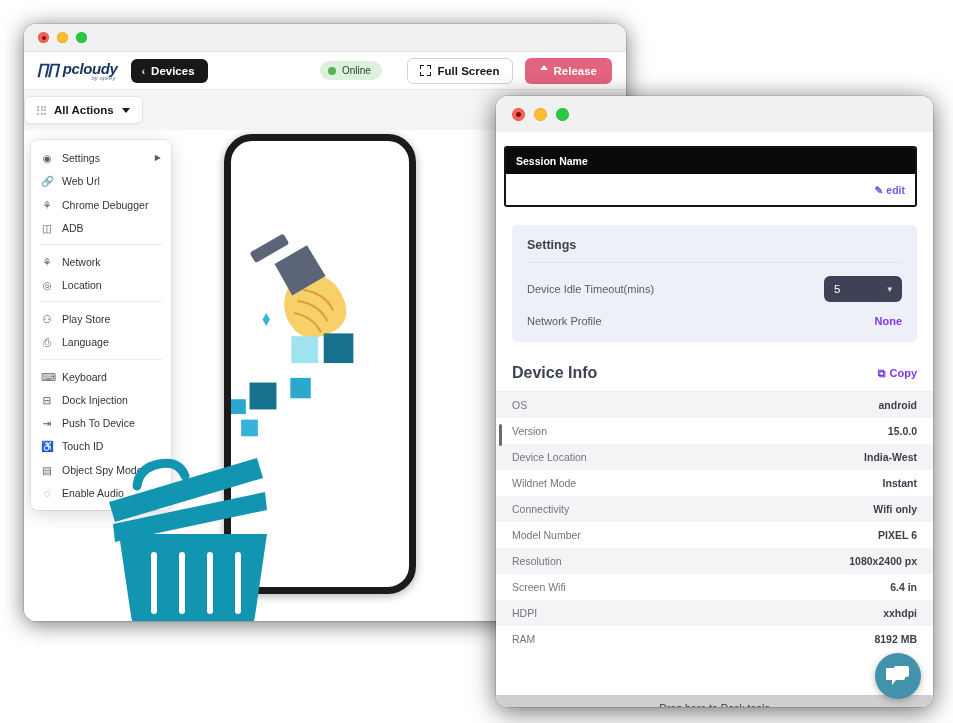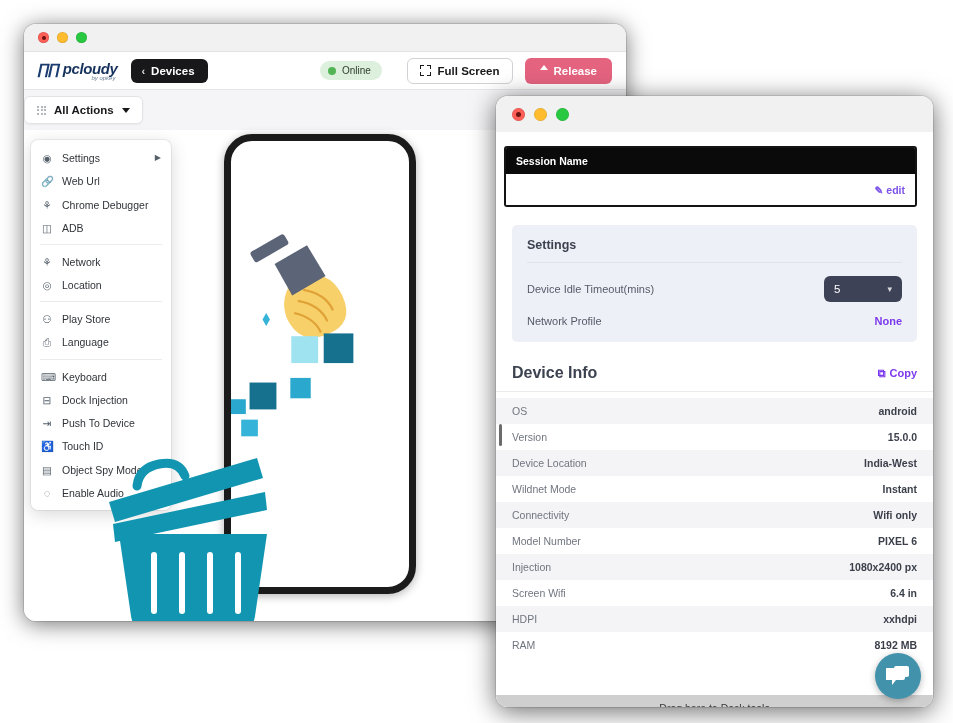--- a/index.html
+++ b/index.html
@@ -153,21 +153,21 @@
     padding: 7px 10px; width: 78px; display:flex; align-items:center; justify-content:space-between; cursor:pointer;
   }
   .sel-chev { font-size: 9px; opacity:.8; }
   .none { color:#7c3aed; font-weight:700; font-size:11px; cursor:pointer; }
 
   .devinfo { margin: 22px 0 0 0; }
   .devinfo-hd { display:flex; align-items:center; justify-content:space-between; padding: 0 16px 9px 16px; border-bottom:1px solid #ececef; }
   .devinfo-hd h3 { font-size: 16px; font-weight:600; color:#3c4250; }
   .copy { color:#7c3aed; font-size:11px; font-weight:600; display:flex; align-items:center; gap:4px; cursor:pointer; white-space:nowrap; }
 
-  .dtable { margin-top: 6px; }
+  .dtable { }
   .drow { display:flex; align-items:center; justify-content:space-between; font-size: 10.5px; padding: 7px 16px; }
   .drow:nth-child(odd) { background:#f4f4f6; }
   .dkey { color:#70757f; }
   .dval { color:#3a3f4a; font-weight:600; }
 
   .dockbar {
     position:absolute; left:0; bottom:0; width:100%; height:26px;
     background:#cfcfcf; display:flex; align-items:center; justify-content:center;
     font-size:10.5px; color:#3a3a3a;
   }
@@ -427,21 +427,21 @@
             </div>
           <div class="drow">
               <span class="dkey">Connectivity</span>
               <span class="dval">Wifi only</span>
             </div>
           <div class="drow">
               <span class="dkey">Model Number</span>
               <span class="dval">PIXEL 6</span>
             </div>
           <div class="drow">
-              <span class="dkey">Injection</span>
+              <span class="dkey">Resolution</span>
               <span class="dval">1080x2400 px</span>
             </div>
           <div class="drow">
               <span class="dkey">Screen Wifi</span>
               <span class="dval">6.4 in</span>
             </div>
           <div class="drow">
               <span class="dkey">HDPI</span>
               <span class="dval">xxhdpi</span>
             </div>

